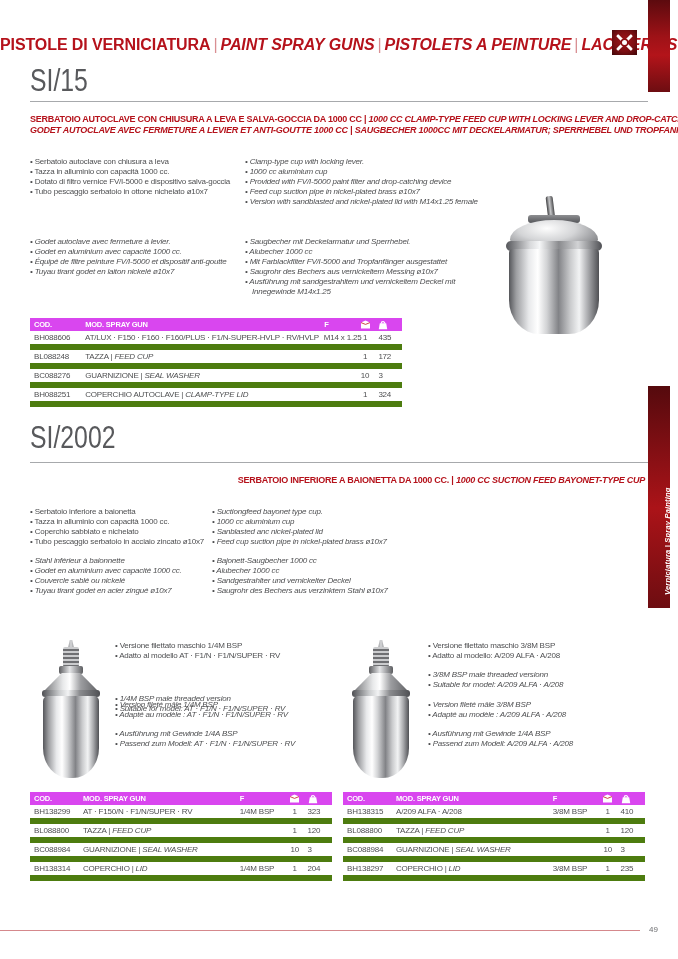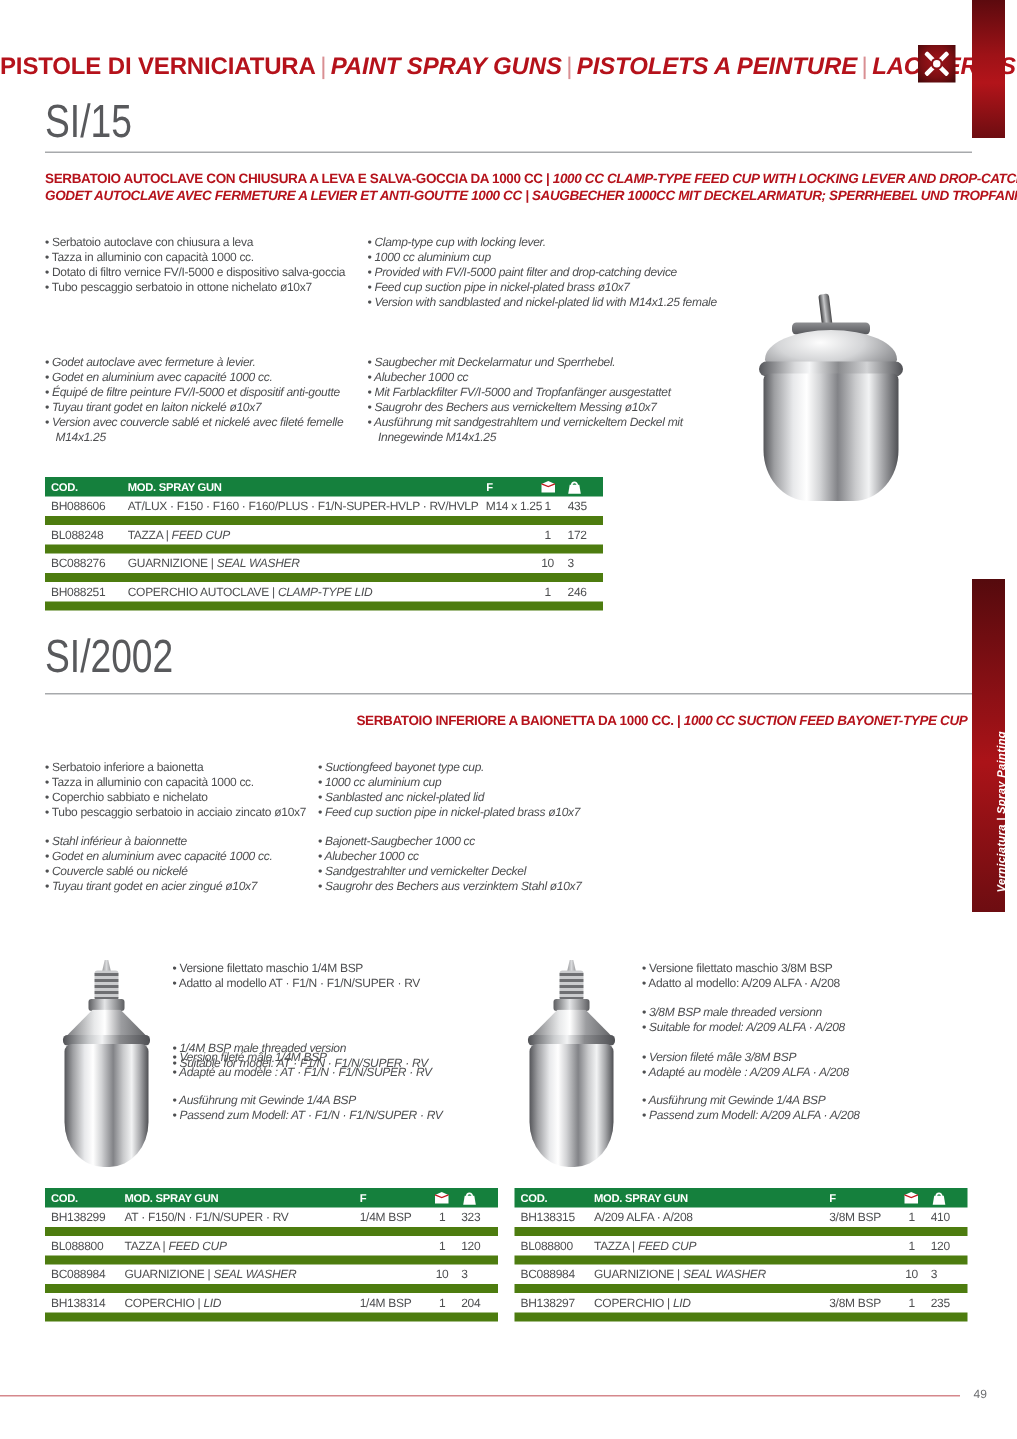--- a/index.html
+++ b/index.html
@@ -37,21 +37,21 @@
   .subtitle{position:absolute;left:30px;width:615px;font-size:9px;font-weight:bold;color:#b5121b;
             line-height:11px;letter-spacing:-0.25px;white-space:nowrap;}
 
   
   .bgroup{position:absolute;}
   .b{font-size:8px;line-height:10px;letter-spacing:-0.2px;padding-left:7px;color:#4e4f51;}
   .b::before{content:"• ";margin-left:-7px;}
 
   
   .ptable{position:absolute;letter-spacing:-0.2px;}
-  .ptable .hd{display:flex;background:#15803d;color:#fff;font-weight:bold;height:13px;
+  .ptable .hd{display:flex;background:#d946ef;color:#fff;font-weight:bold;height:13px;
               align-items:center;font-size:7.5px;}
   .ptable .tr{display:flex;height:13px;align-items:center;border-bottom:6px solid #4d7c0f;
               font-size:8px;color:#4e4f51;}
   .ptable .c1{width:var(--c1);padding-left:4px;white-space:nowrap;}
   .ptable .c2{width:var(--c2);white-space:nowrap;}
   .ptable .c3{width:var(--c3);white-space:nowrap;}
   .ptable .c4{width:var(--c4);text-align:center;white-space:nowrap;}
   .ptable .c5{width:var(--c5);padding-left:2px;white-space:nowrap;}
   .ptable .hd .c4 svg,.ptable .hd .c5 svg{vertical-align:middle;}
 
@@ -125,21 +125,20 @@
     <div class="b">1000 cc aluminium cup</div>
     <div class="b">Provided with FV/I-5000 paint filter and drop-catching device</div>
     <div class="b">Feed cup suction pipe in nickel-plated brass ø10x7</div>
     <div class="b">Version with sandblasted and nickel-plated lid with M14x1.25 female</div>
   </div>
   <div class="bgroup ital" style="left:30px;top:237px;width:213px;">
     <div class="b">Godet autoclave avec fermeture à levier.</div>
     <div class="b">Godet en aluminium avec capacité 1000 cc.</div>
     <div class="b">Équipé de filtre peinture FV/I-5000 et dispositif anti-goutte</div>
     <div class="b">Tuyau tirant godet en laiton nickelé ø10x7</div>
-    <div class="b">Version avec couvercle sablé et nickelé avec fileté femelle M14x1.25</div>
   </div>
   <div class="bgroup ital" style="left:245px;top:237px;width:238px;">
     <div class="b">Saugbecher mit Deckelarmatur und Sperrhebel.</div>
     <div class="b">Alubecher 1000 cc</div>
     <div class="b">Mit Farblackfilter FV/I-5000 and Tropfanfänger ausgestattet</div>
     <div class="b">Saugrohr des Bechers aus vernickeltem Messing ø10x7</div>
     <div class="b">Ausführung mit sandgestrahltem und vernickeltem Deckel mit Innegewinde M14x1.25</div>
   </div>
 
   <div class="cup15">
@@ -183,21 +182,21 @@
       <div class="c2"><span>GUARNIZIONE</span><span> | </span><span class="ital">SEAL WASHER</span></div>
       <div class="c3"></div>
       <div class="c4">10</div>
       <div class="c5">3</div>
     </div>
     <div class="tr">
       <div class="c1">BH088251</div>
       <div class="c2"><span>COPERCHIO AUTOCLAVE</span><span> | </span><span class="ital">CLAMP-TYPE LID</span></div>
       <div class="c3"></div>
       <div class="c4">1</div>
-      <div class="c5">246</div>
+      <div class="c5">324</div>
     </div>
   </div>
 
   <div class="sec-title" style="top:421px;">SI/2002</div>
   <div class="rule" style="top:462px;"></div>
   <div class="subtitle" style="top:475px;text-align:right;">
     <div><span>SERBATOIO INFERIORE A BAIONETTA DA 1000 CC. | </span><span class="ital">1000 CC SUCTION FEED BAYONET-TYPE CUP</span></div>
   </div>
 
   <div class="bgroup" style="left:30px;top:507px;width:185px;">

